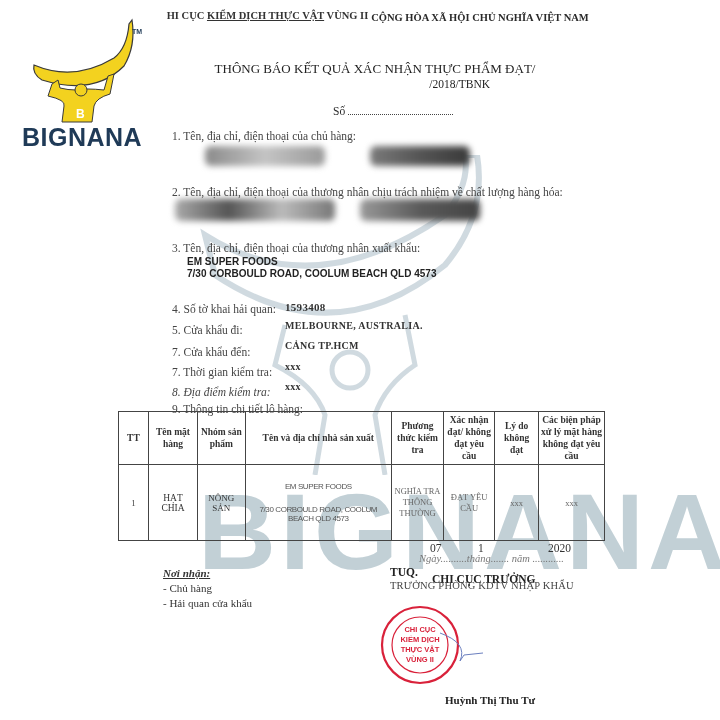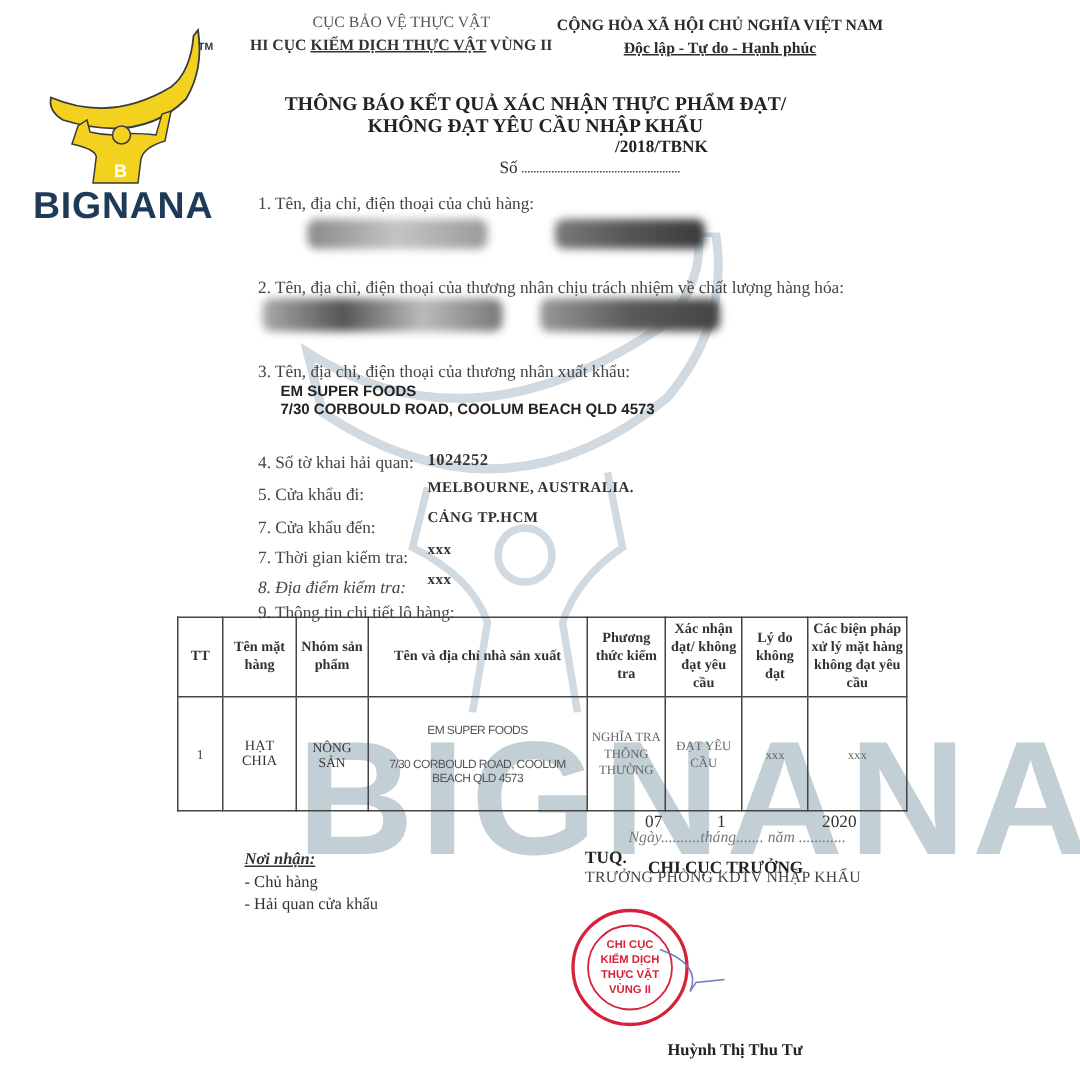--- a/index.html
+++ b/index.html
@@ -20,21 +20,21 @@
   .wm-figure { left: 195px; top: 155px; width: 300px; height: 320px; z-index: 1; }
 
   .doc { z-index: 2; }
   .hdr-left { left: 160px; top: 8px; width: 215px; text-align: center; font-size: 10.5px; line-height: 15px; }
   .hdr-left .l1 { color: #555; }
   .hdr-left .l2 { font-weight: bold; color: #333; }
   .hdr-left .l2 u { text-decoration: underline; }
   .hdr-right { left: 365px; top: 10px; width: 230px; text-align: center; font-size: 10.5px; line-height: 15px; font-weight: bold; }
   .hdr-right .l2 { text-decoration: underline; }
 
-  .title { left: 182px; top: 62px; width: 350px; text-align: center; font-weight: bold; font-size: 13px; line-height: 14.5px; color: #222; }
+  .title { left: 200px; top: 62px; width: 350px; text-align: center; font-weight: normal; font-size: 13px; line-height: 14.5px; color: #222; }
   .title .code { display: block; text-align: right; padding-right: 60px; font-size: 11.5px; }
   .so { left: 333px; top: 104px; font-size: 11.5px; }
   .so-dots { border-bottom: 1px dotted #444; display: inline-block; width: 105px; height: 10px; }
 
   .field { font-size: 11.5px; color: #444; }
   .blur { border-radius: 6px; filter: blur(3px); }
 
   .bold-sans { font-family: "Liberation Sans", "DejaVu Sans", sans-serif; font-weight: bold; font-size: 10px; color: #222; }
   .val { font-weight: bold; font-size: 10px; color: #333; letter-spacing: 0.3px; }
 
@@ -70,48 +70,45 @@
 </div>
 
 <svg class="abs wm-figure" viewBox="0 0 300 320">
   <path d="M10 80 Q120 150 250 60 Q275 30 270 0 L282 0 Q292 60 250 110 Q140 200 20 120 Z" fill="none" stroke="rgba(120,150,165,0.35)" stroke-width="6"></path>
   <path d="M90 170 L80 210 Q120 230 130 260 L120 320 M210 160 L220 210 Q190 230 180 260 L190 320" fill="none" stroke="rgba(120,150,165,0.35)" stroke-width="5"></path>
   <circle cx="155" cy="215" r="18" fill="none" stroke="rgba(120,150,165,0.35)" stroke-width="5"></circle>
 </svg>
 <div class="abs wm-text">BIGNANA</div>
 
 <div class="abs doc hdr-left">
-  <div class="l1">CỤC BẢO VỆ THỰC VẬT</div>
   <div class="l2"><span>HI CỤC </span><u>KIỂM DỊCH THỰC VẬT</u><span> VÙNG II</span></div>
 </div>
 <div class="abs doc hdr-right">
   <div>CỘNG HÒA XÃ HỘI CHỦ NGHĨA VIỆT NAM</div>
-  <div class="l2">Độc lập - Tự do - Hạnh phúc</div>
 </div>
 
 <div class="abs doc title">
   <div>THÔNG BÁO KẾT QUẢ XÁC NHẬN THỰC PHẨM ĐẠT/</div>
-  <div>KHÔNG ĐẠT YÊU CẦU NHẬP KHẨU</div>
   <span class="code">/2018/TBNK</span>
 </div>
 <div class="abs doc so"><span>Số</span> <span class="so-dots"></span></div>
 
 <div class="abs doc field" style="left:172px;top:130px;text-align:right;">1. Tên, địa chỉ, điện thoại của chủ hàng:</div>
 <div class="abs doc blur" style="left:205px;top:146px;width:120px;height:20px;background:linear-gradient(90deg,#8a8a8a,#c4c4c4,#9a9a9a);"></div>
 <div class="abs doc blur" style="left:370px;top:146px;width:100px;height:20px;background:linear-gradient(90deg,#7a7a7a,#555,#3a3a3a);"></div>
 <div class="abs doc field" style="left:172px;top:186px;">2. Tên, địa chỉ, điện thoại của thương nhân chịu trách nhiệm về chất lượng hàng hóa:</div>
 <div class="abs doc blur" style="left:175px;top:199px;width:160px;height:22px;background:linear-gradient(90deg,#aaa,#555,#bbb,#777);"></div>
 <div class="abs doc blur" style="left:360px;top:199px;width:120px;height:22px;background:linear-gradient(90deg,#999,#5a5a5a,#444);"></div>
 
 <div class="abs doc field" style="left:172px;top:242px;">3. Tên, địa chỉ, điện thoại của thương nhân xuất khẩu:</div>
 <div class="abs doc bold-sans" style="left:187px;top:256px;">EM SUPER FOODS</div>
 <div class="abs doc bold-sans" style="left:187px;top:268px;">7/30 CORBOULD ROAD, COOLUM BEACH QLD 4573</div>
 
 <div class="abs doc field" style="left:172px;top:303px;">4. Số tờ khai hải quan:</div>
-<div class="abs doc val" style="left:285px;top:301px;font-size:11px;">1024252</div>
+<div class="abs doc val" style="left:285px;top:301px;font-size:11px;">1593408</div>
 <div class="abs doc field" style="left:172px;top:324px;">5. Cửa khẩu đi:</div>
 <div class="abs doc val" style="left:285px;top:320px;">MELBOURNE, AUSTRALIA.</div>
 <div class="abs doc field" style="left:172px;top:346px;">7. Cửa khẩu đến:</div>
 <div class="abs doc val" style="left:285px;top:340px;">CẢNG TP.HCM</div>
 <div class="abs doc field" style="left:172px;top:366px;">7. Thời gian kiểm tra:</div>
 <div class="abs doc val" style="left:285px;top:361px;">xxx</div>
 <div class="abs doc field" style="left:172px;top:386px;font-style:italic;">8. Địa điểm kiểm tra:</div>
 <div class="abs doc val" style="left:285px;top:381px;">xxx</div>
 <div class="abs doc field" style="left:172px;top:403px;">9. Thông tin chi tiết lô hàng:</div>
 

